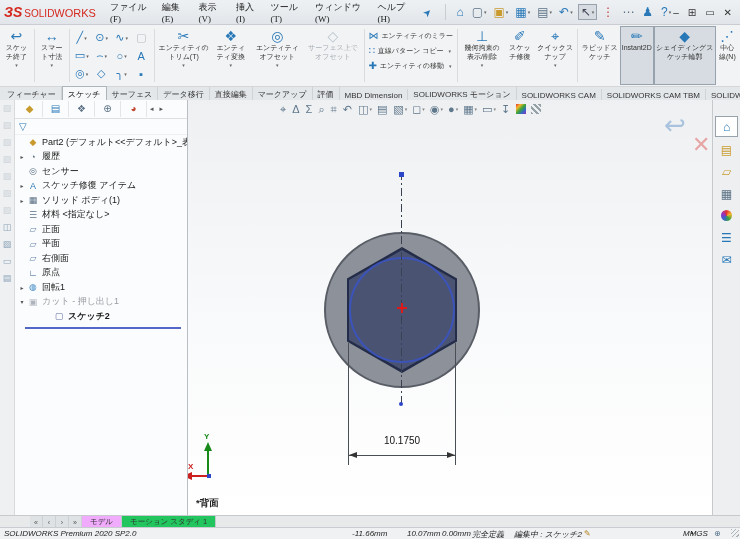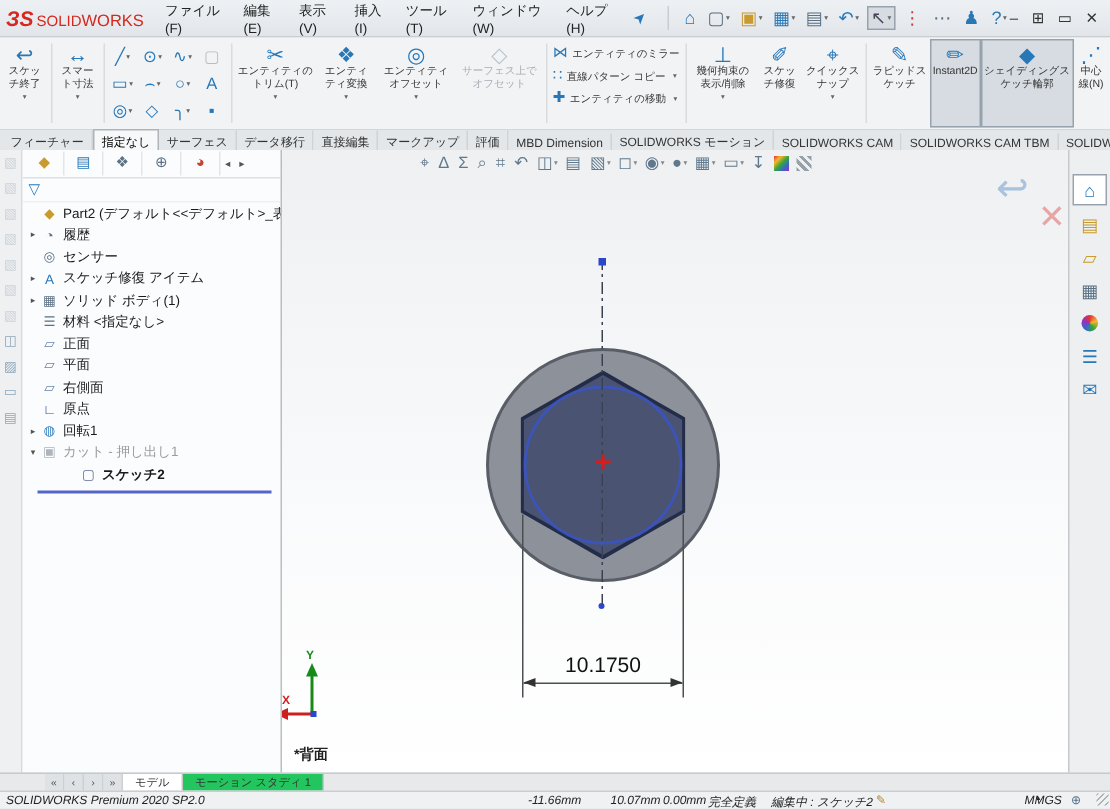--- a/index.html
+++ b/index.html
@@ -6,21 +6,21 @@
   body{width:740px;height:539px;position:relative;overflow:hidden;
        font-family:"Liberation Sans","DejaVu Sans",sans-serif;background:#e8ebee;
        -webkit-font-smoothing:antialiased;}
   
   #titlebar{height:24px;background:linear-gradient(#eef1f4,#e2e6ea);border-bottom:1px solid #c9ccd0;
             display:flex;align-items:center;padding:0 4px;}
   .logo{display:flex;align-items:baseline;margin-right:8px;white-space:nowrap;}
   .logo .mark{color:#d5281e;font-weight:bold;font-style:italic;font-size:14px;margin-right:2px;}
   .logo .bold{color:#d5281e;font-weight:normal;font-size:10px;}
   .logo .light{color:#d5281e;font-size:11px;}
-  .menus{display:flex;}
+  .menus{display:flex;font-family:Liberation Serif, serif;}
   .menu{font-size:9px;color:#222;padding:0 6px;cursor:default;}
   .pin{color:#2878b8;font-size:10px;display:inline-block;transform:rotate(-45deg);margin:0 6px;}
   .qa{display:flex;align-items:center;gap:3px;margin-left:8px;border-left:1px solid #c9ccd0;padding-left:8px;}
   .qbtn{display:flex;align-items:center;padding:1px 2px;font-size:12px;color:#445;line-height:12px;}
   .qbtn.pressed{background:#d6dce2;border:1px solid #98a2ac;}
   .qdd{font-size:5px;color:#666;margin-left:1px;}
   .wc{margin-left:auto;display:flex;gap:9px;padding-right:4px;}
   .wbtn{font-size:10px;color:#333;}
   .c-gold{color:#c99a2e}.c-blue{color:#2878b8}.c-slate{color:#5b7185}.c-plane{color:#6b86ab}
   .c-origin{color:#28528f}.c-rev{color:#2f7fc1}.c-mut{color:#aeb4bb}.c-sk{color:#5d6b9e}
@@ -93,21 +93,21 @@
   .htop{position:absolute;left:211px;top:72px;width:5px;height:5px;background:#2b46c8;}
   .hbot{position:absolute;left:211px;top:302px;width:4px;height:4px;border-radius:50%;background:#2b46c8;}
   .rcv{position:absolute;left:213px;top:203px;width:2px;height:10px;background:#e01818;}
   .rch{position:absolute;left:209px;top:207px;width:10px;height:2px;background:#e01818;}
   .ext{position:absolute;width:1px;background:#4a4f55;top:243px;height:122px;}
   .extl{left:160px;}.extr{left:267px;}
   .diml{position:absolute;left:161px;top:355px;width:106px;height:1px;background:#4a4f55;}
   .arl,.arr{position:absolute;top:351.5px;width:0;height:0;border-top:3.5px solid transparent;border-bottom:3.5px solid transparent;}
   .arl{left:161px;border-right:8px solid #333;}
   .arr{left:259px;border-left:8px solid #333;}
-  .dimlab{position:absolute;left:174px;top:335px;width:80px;text-align:center;font-size:14px;color:#111;}
+  .dimlab{position:absolute;left:174px;top:335px;width:80px;text-align:center;font-size:10px;color:#111;}
   .triad{position:absolute;left:0px;top:338px;width:52px;height:56px;}
   .ty{position:absolute;left:19px;top:12px;width:2px;height:26px;background:#188a18;}
   .tyh{position:absolute;left:16px;top:4px;border-left:4px solid transparent;border-right:4px solid transparent;border-bottom:9px solid #188a18;}
   .tylab{position:absolute;left:16px;top:-6px;color:#188a18;font-size:8px;font-weight:bold;}
   .tx{position:absolute;left:2px;top:37px;width:18px;height:2px;background:#cc1f1f;}
   .txh{position:absolute;left:-5px;top:33.5px;border-top:4px solid transparent;border-bottom:4px solid transparent;border-right:9px solid #cc1f1f;}
   .txlab{position:absolute;left:0px;top:24px;color:#cc1f1f;font-size:8px;font-weight:bold;}
   .toz{position:absolute;left:19px;top:36px;width:4px;height:4px;background:#2b46c8;}
   .vlab{position:absolute;left:8px;top:397px;font-size:9.5px;font-weight:bold;color:#222;}
   
@@ -115,21 +115,21 @@
             flex-direction:column;align-items:center;padding-top:16px;gap:3px;}
   .tpbtn{width:21px;height:19px;display:flex;align-items:center;justify-content:center;font-size:12px;}
   .tpbtn.boxed{background:#fff;border:1px solid #98a2ac;}
   
   #modeltabs{position:absolute;left:0;right:0;bottom:11px;height:12px;background:#e7e9eb;
              border-top:1px solid #c6cacd;display:flex;align-items:stretch;font-size:7.5px;}
   .mtspace{width:30px;}
   .mnav{width:12px;display:flex;align-items:center;justify-content:center;color:#555;
         background:#dfe2e5;border-right:1px solid #cbd0d4;font-size:7px;}
   .mtab{padding:0 8px;display:flex;align-items:center;background:#22c55e;border-right:1px solid #c3c8cc;color:#333;white-space:nowrap;}
-  .mtab.active{background:#ffffff;}
+  .mtab.active{background:#f0abfc;}
   
   #statusbar{position:absolute;left:0;right:0;bottom:0;height:11px;background:#eff1f2;
              border-top:1px solid #c9ccd0;font-size:8px;color:#222;}
   #statusbar span{position:absolute;top:1px;white-space:nowrap;font-style:italic;}
   .sb-product{left:4px;}
   .sb-x{left:352px;}.sb-y{left:407px;}.sb-z{left:442px;}.sb-state{left:472px;}
   .sb-edit{left:514px;}.sb-ico{left:584px;color:#b58527;}
   .sb-units{left:651px;padding-left:32px;}.sb-caret{left:691px;font-size:5px;top:3px;}
   .sb-globe{left:714px;color:#55708a;}
   .grip{position:absolute;right:1px;bottom:1px;width:8px;height:8px;
@@ -343,21 +343,21 @@
   <div class="rbig">
     <span class="ricon">⋰</span>
     <span class="rlabel">中心線(N)</span>
   </div>
 </div>
 
 <div id="cmdtabs">
   <div style="display:flex;align-items:flex-end;">
 
   <span class="ctab">フィーチャー</span>
-      <span class="ctab active">指定なし</span>
+      <span class="ctab active">スケッチ</span>
       <span class="ctab">サーフェス</span>
       <span class="ctab">データ移行</span>
       <span class="ctab">直接編集</span>
       <span class="ctab">マークアップ</span>
       <span class="ctab">評価</span>
       <span class="ctab">MBD Dimension</span>
       <span class="ctab">SOLIDWORKS モーション</span>
       <span class="ctab">SOLIDWORKS CAM</span>
       <span class="ctab">SOLIDWORKS CAM TBM</span>
       <span class="ctab">SOLIDWORKS Inspection</span>

